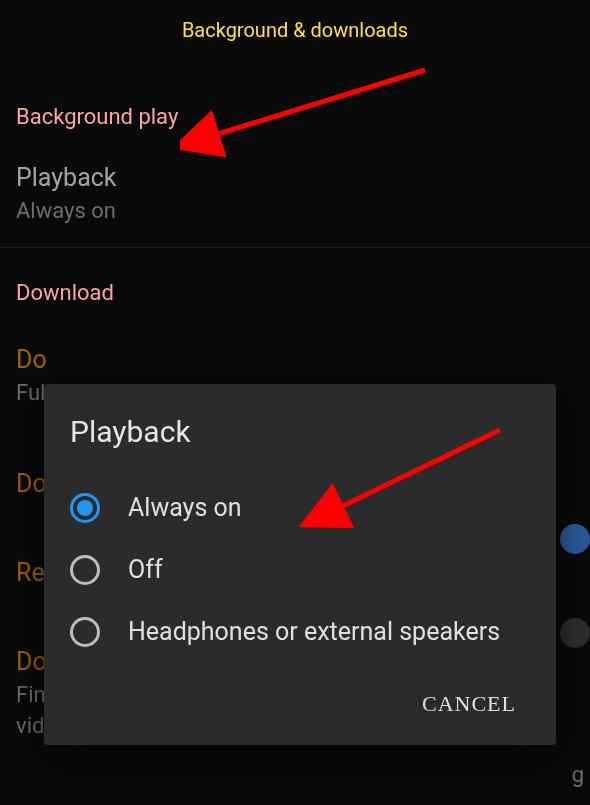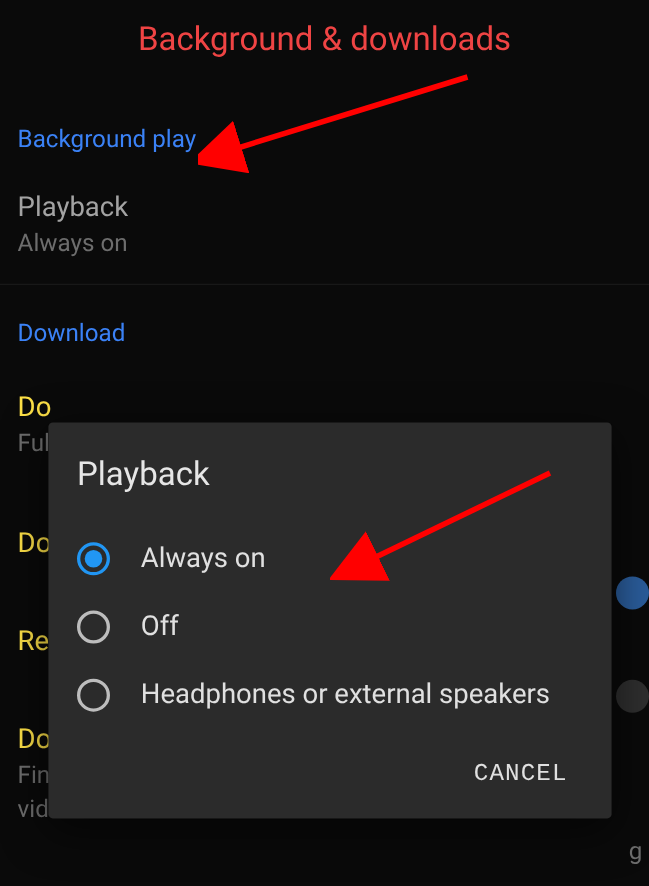--- a/index.html
+++ b/index.html
@@ -4,29 +4,29 @@
 <style>
   * { box-sizing: border-box; margin: 0; padding: 0; }
   html, body { width: 590px; height: 805px; overflow: hidden; }
   body {
     background: #0a0a0a;
     font-family: Roboto, "Helvetica Neue", Arial, sans-serif;
     position: relative;
     color: #ccc;
   }
   .page-title {
-    color: #ef4444;
-    font-size: 30px;
+    color: #fde047;
+    font-size: 20px;
     text-align: center;
     padding-top: 18px;
     padding-bottom: 30px;
     font-weight: 400;
   }
   .section-header {
-    color: #3b82f6;
+    color: #fca5a5;
     font-size: 22px;
     padding: 32px 16px 10px 16px;
     font-weight: 400;
   }
   .setting-row {
     padding: 24px 16px;
   }
   .setting-title {
     color: #a3a3a3;
     font-size: 25px;
@@ -38,21 +38,21 @@
     font-size: 22px;
     font-weight: 400;
   }
   .divider {
     height: 1px;
     background: #1a1a1a;
     width: 100%;
   }
   .truncated-row { padding: 24px 16px; }
   .truncated-title {
-    color: #fde047;
+    color: #a16207;
     font-size: 25px;
     font-weight: 400;
   }
   .truncated-sub {
     color: #6d6d6d;
     font-size: 22px;
     font-weight: 400;
     margin-top: 6px;
   }
 
@@ -129,21 +129,21 @@
   }
   .dialog-btn {
     background: none;
     border: none;
     color: #e0e0e0;
     font-size: 22px;
     font-weight: 500;
     letter-spacing: 1px;
     padding: 10px 14px;
     cursor: pointer;
-    font-family: Liberation Mono, monospace;
+    font-family: Liberation Serif, serif;
   }
 
   
   .arrow {
     position: absolute;
     pointer-events: none;
   }
 </style>
 </head>
 <body>

